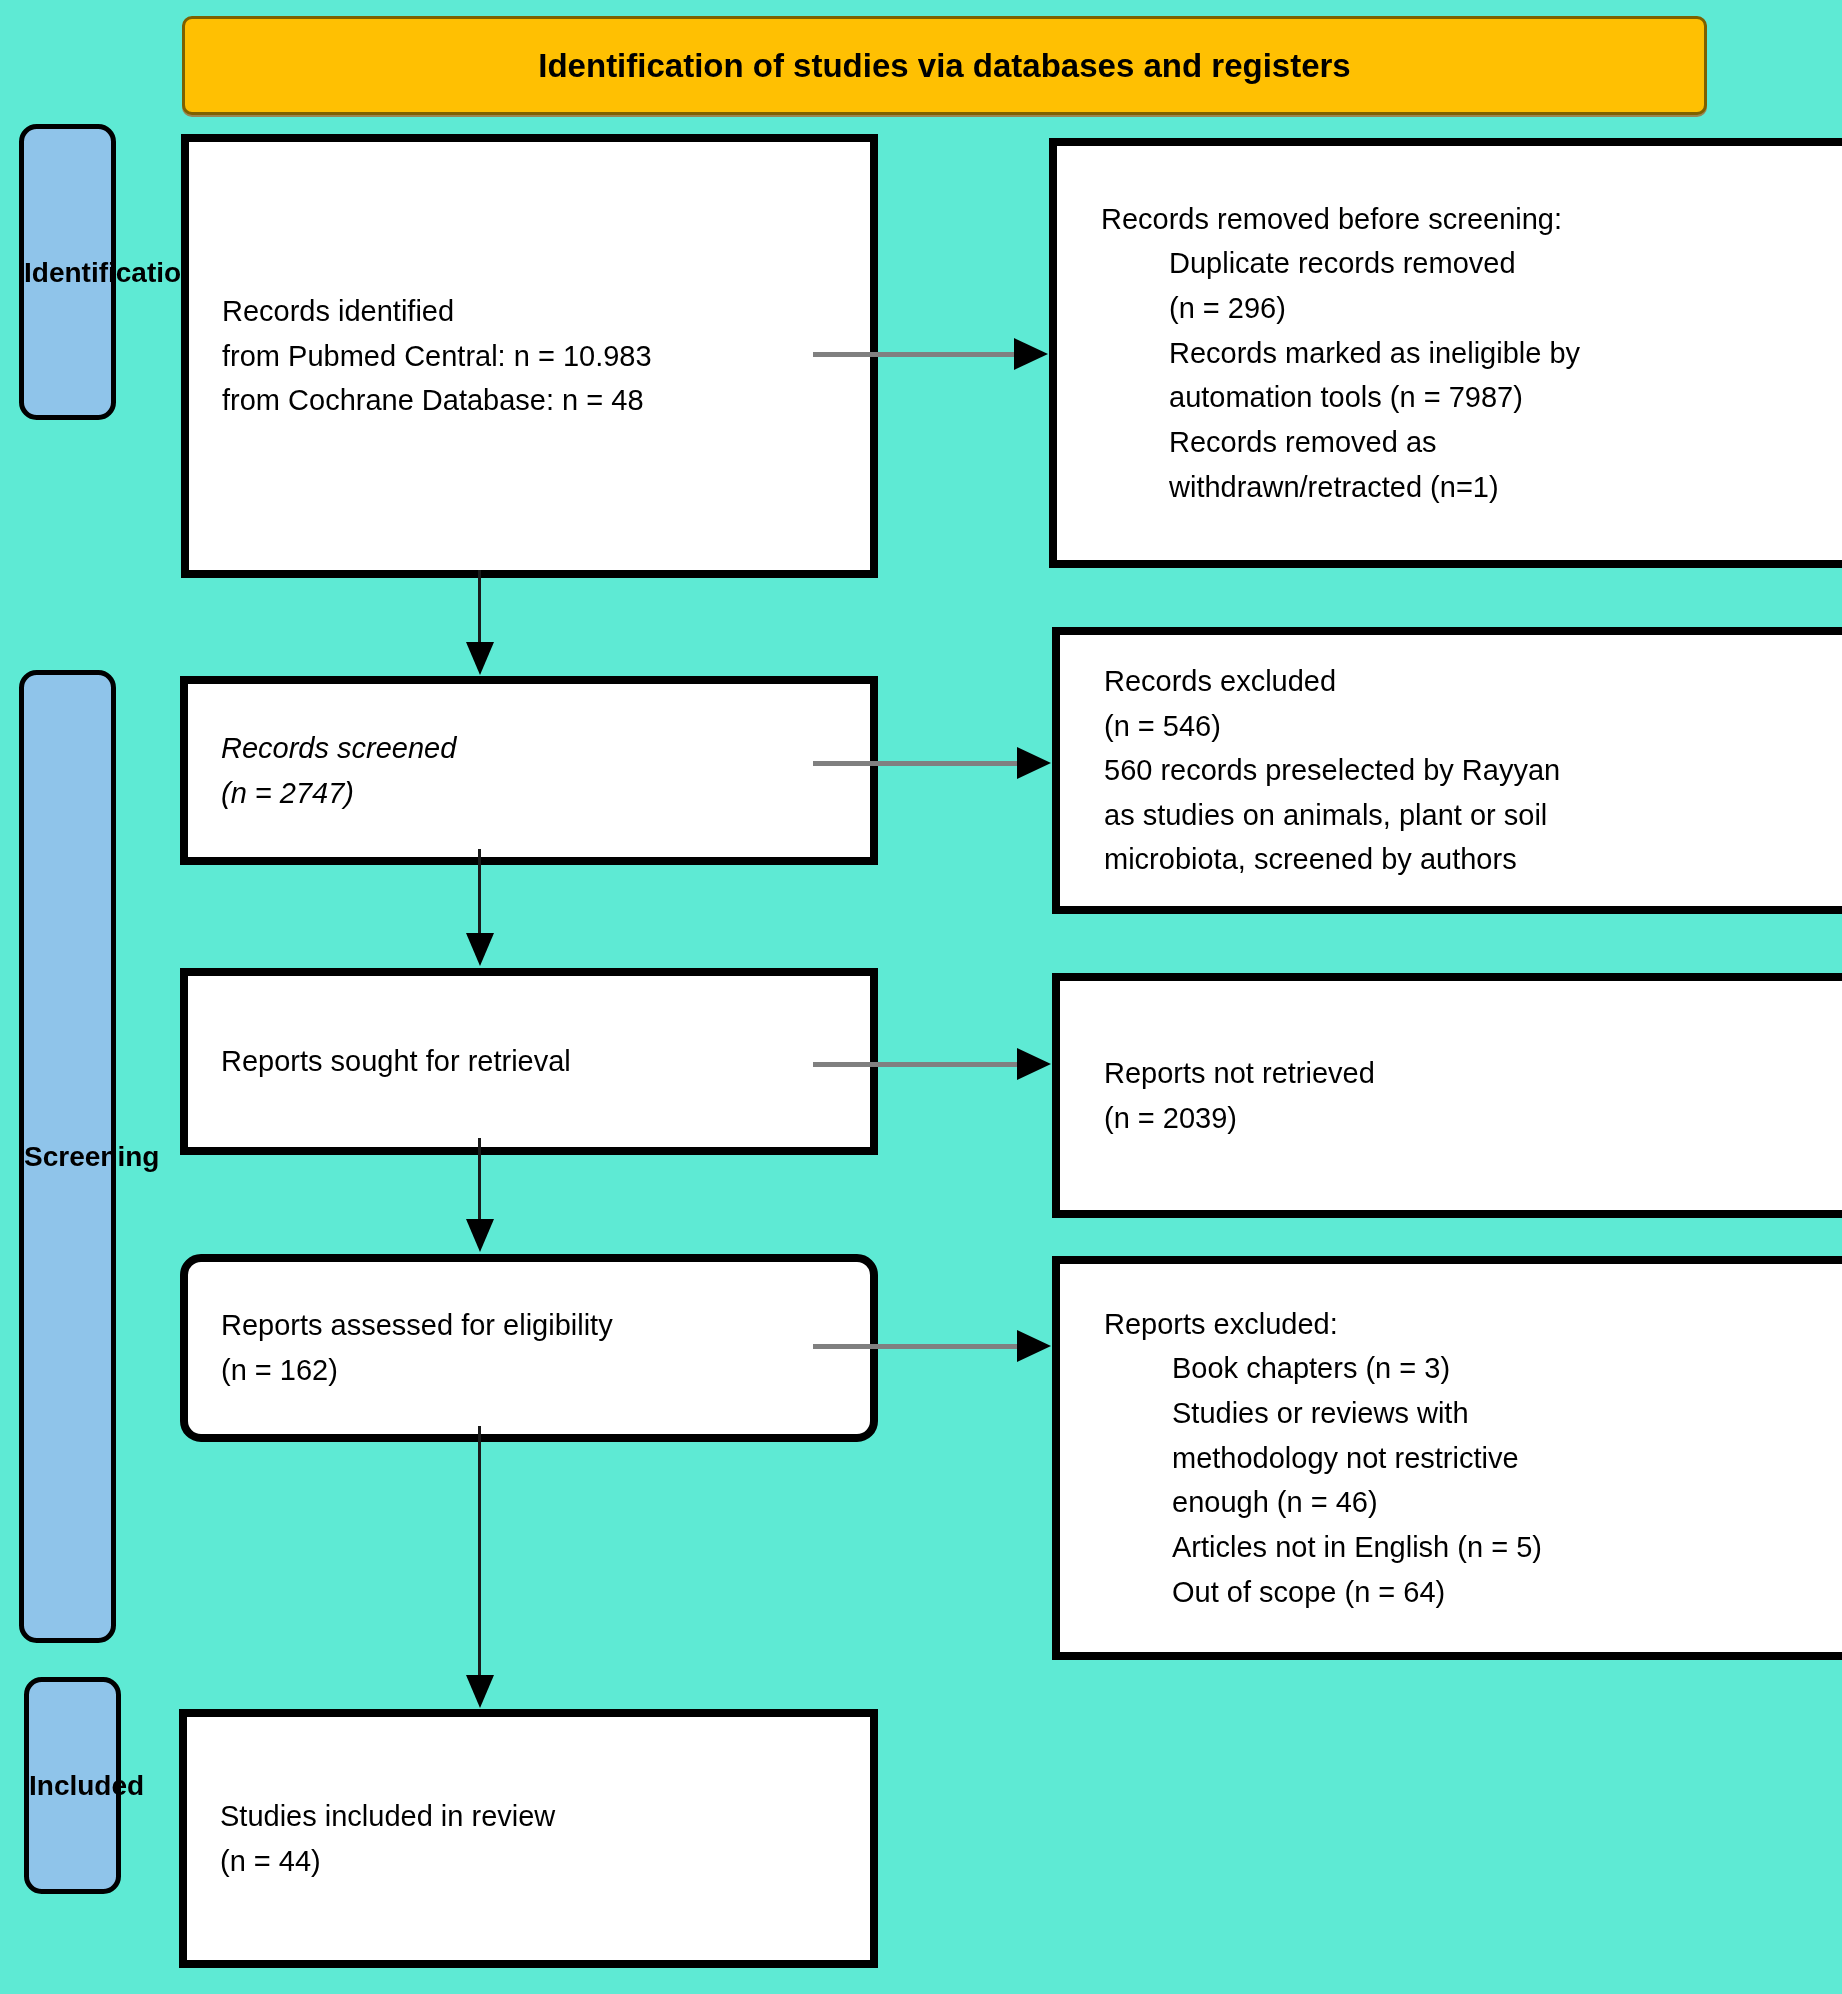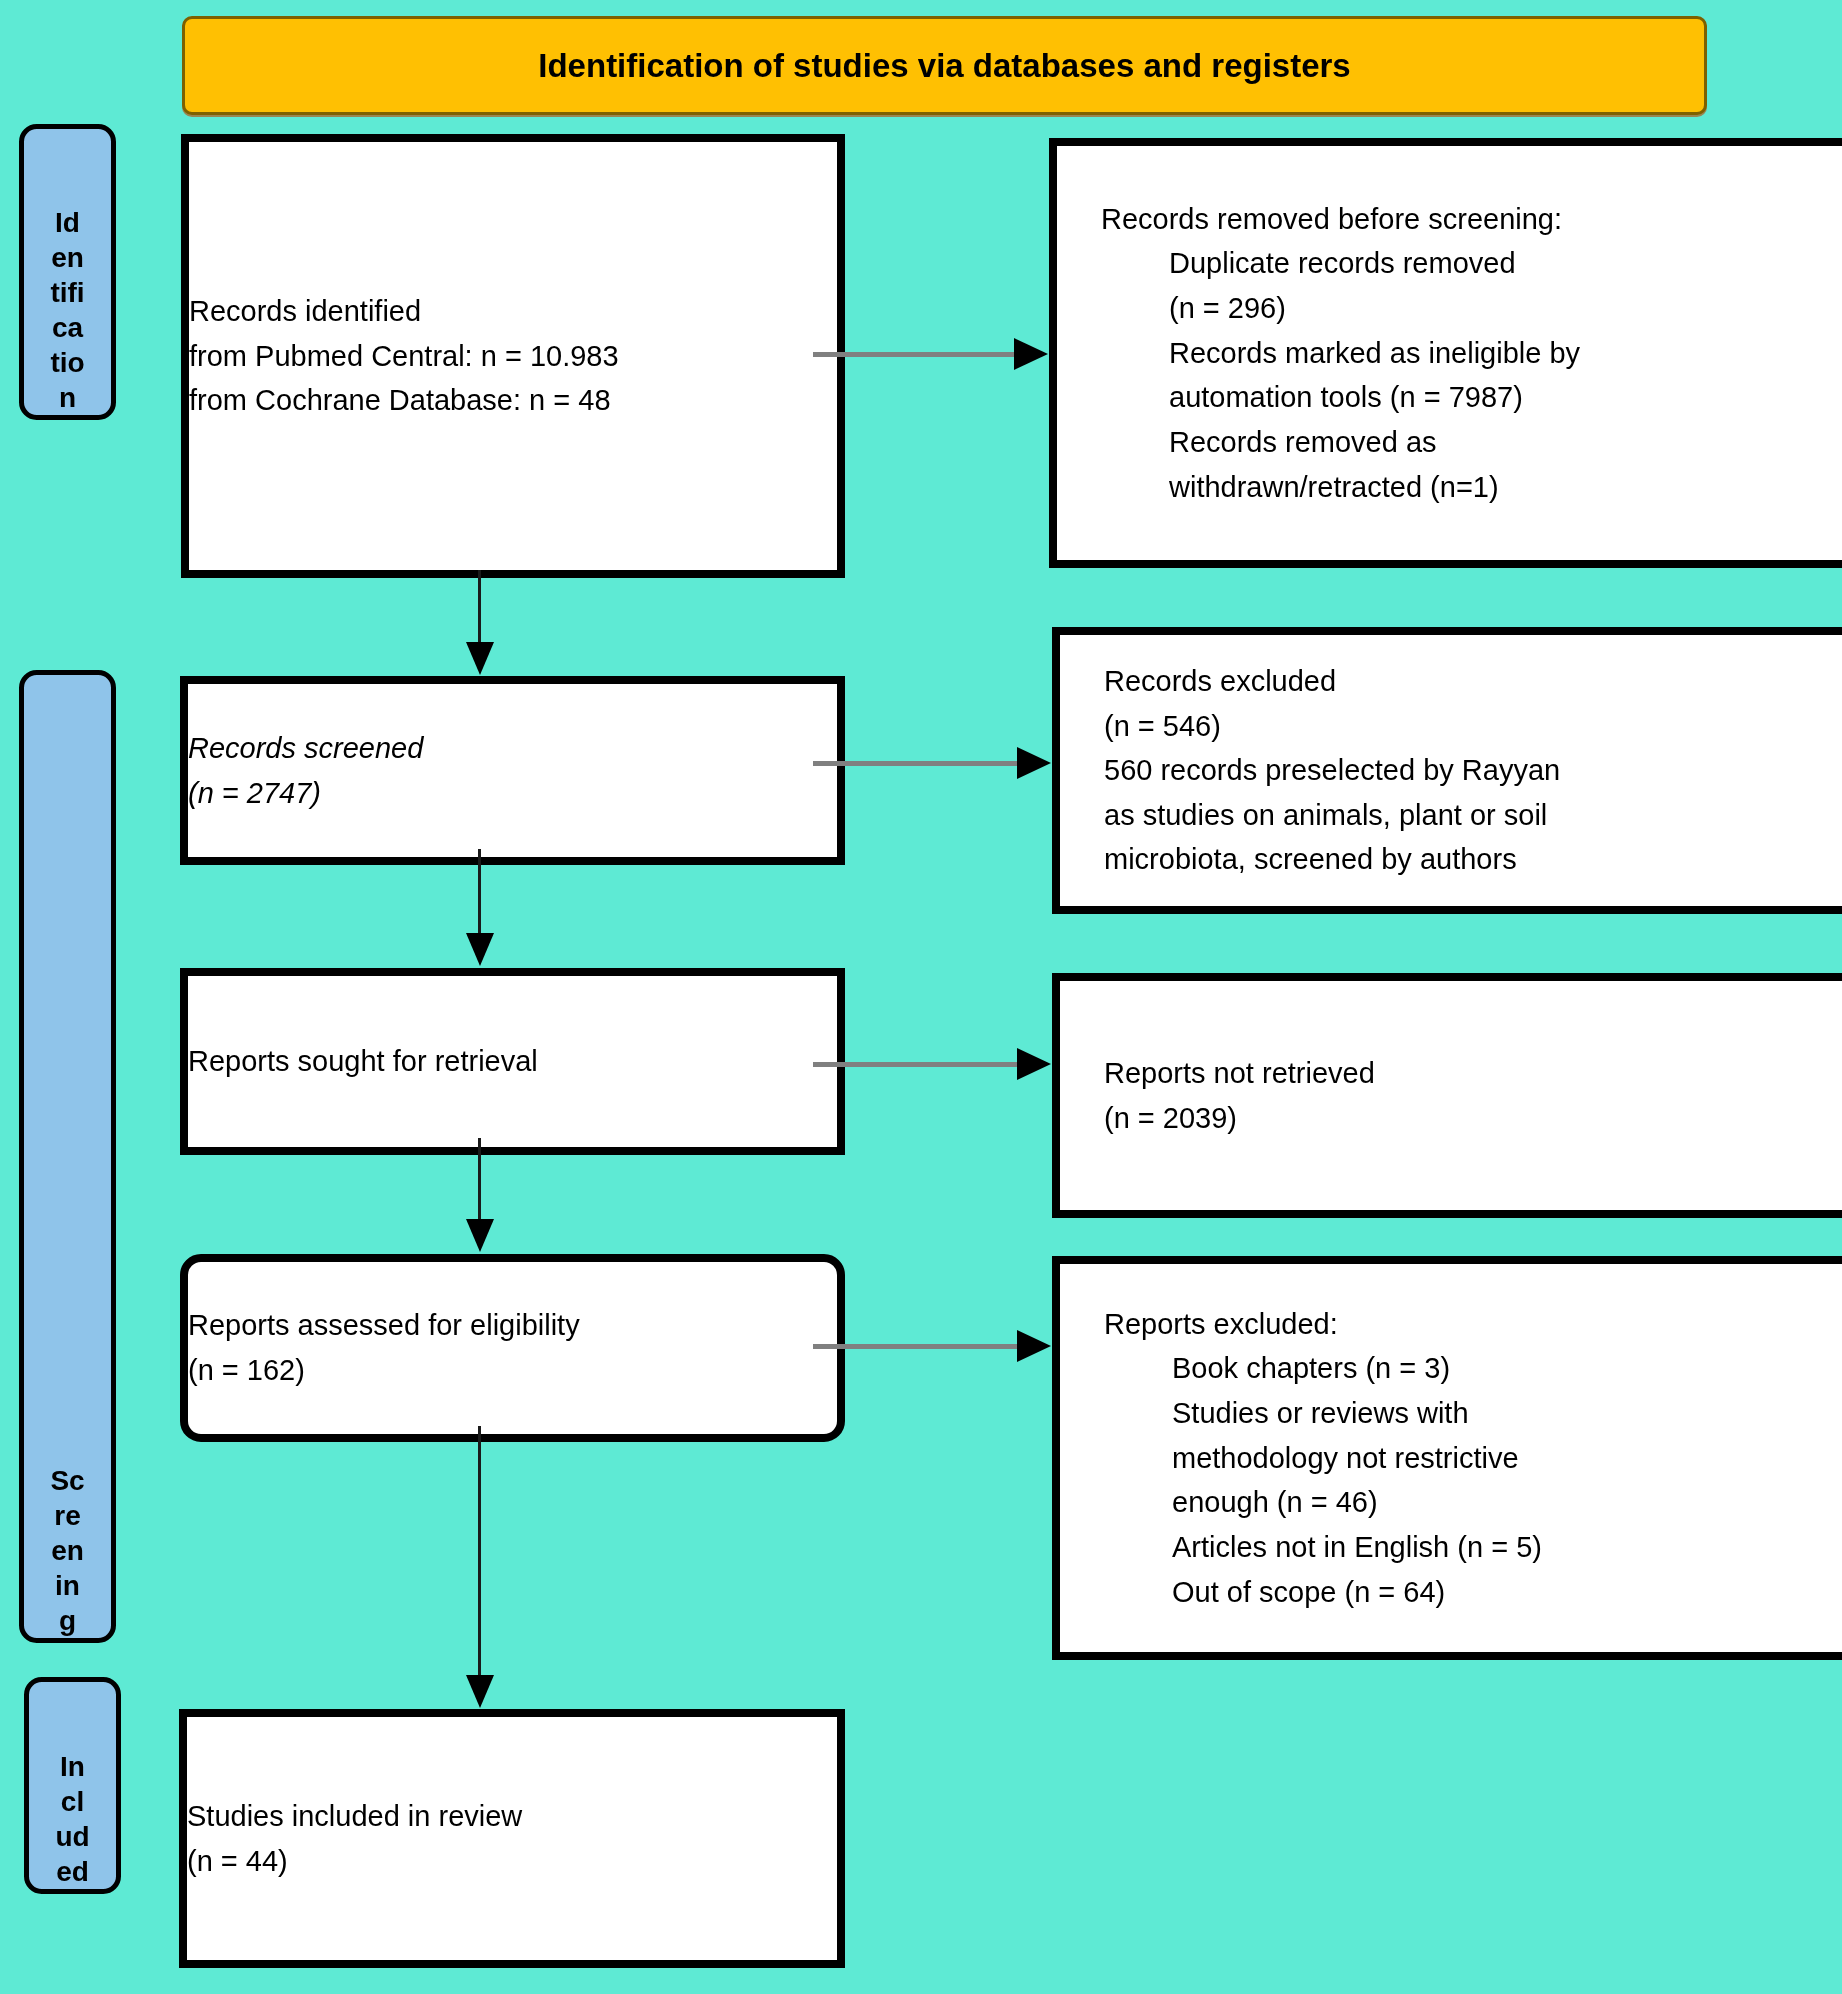--- a/index.html
+++ b/index.html
@@ -17,34 +17,34 @@
     border-radius:10px;
     box-shadow:0 1.9px 0 #9a8550;
     display:flex;align-items:center;justify-content:center;
     font-size:33px;font-weight:bold;
   }
   .stage{
     position:absolute;
     background:#8FC4EA;
     border:5px solid #000;
     border-radius:17.7px;
-    display:flex;flex-direction:column;align-items:center;justify-content:flex-end;
+    display:flex;flex-direction:row;align-items:center;justify-content:space-between;
     font-size:28px;font-weight:bold;line-height:1.25;
     text-align:center;
   }
   .stage-identification{left:19px;top:124px;width:87px;height:286px;}
   .stage-screening{left:19px;top:670px;width:87px;height:963px;}
   .stage-included{left:24px;top:1677px;width:87px;height:207px;}
   .box{
     position:absolute;
     background:#fff;
     border:8.2px solid #000;
     display:flex;flex-direction:column;justify-content:center;
     font-size:29px;line-height:1.54;
-    padding-right:16.4px;
+    padding-left:33px;padding-right:16.4px;
   }
   .box-records-identified{left:181px;top:134px;width:632px;height:428px;}
   .box-records-removed{left:1049px;top:138px;width:730px;height:414px;padding-left:44px;}
   .box-records-screened{left:180px;top:676px;width:633px;height:173px;font-style:italic;}
   .box-records-excluded{left:1052px;top:627px;width:726px;height:271px;padding-left:44px;}
   .box-reports-sought{left:180px;top:968px;width:633px;height:171px;}
   .box-reports-not-retrieved{left:1052px;top:973px;width:726px;height:229px;padding-left:44px;}
   .box-reports-assessed{left:180px;top:1254px;width:633px;height:172px;border-radius:21px;}
   .box-reports-excluded{left:1052px;top:1256px;width:726px;height:388px;padding-left:44px;}
   .box-studies-included{left:179px;top:1709px;width:634px;height:243px;}

